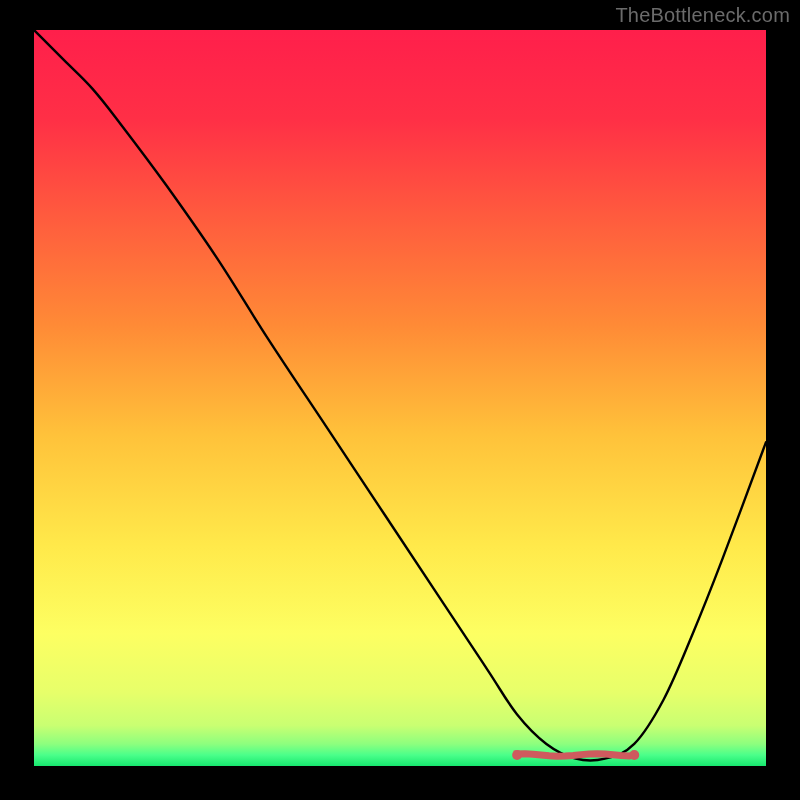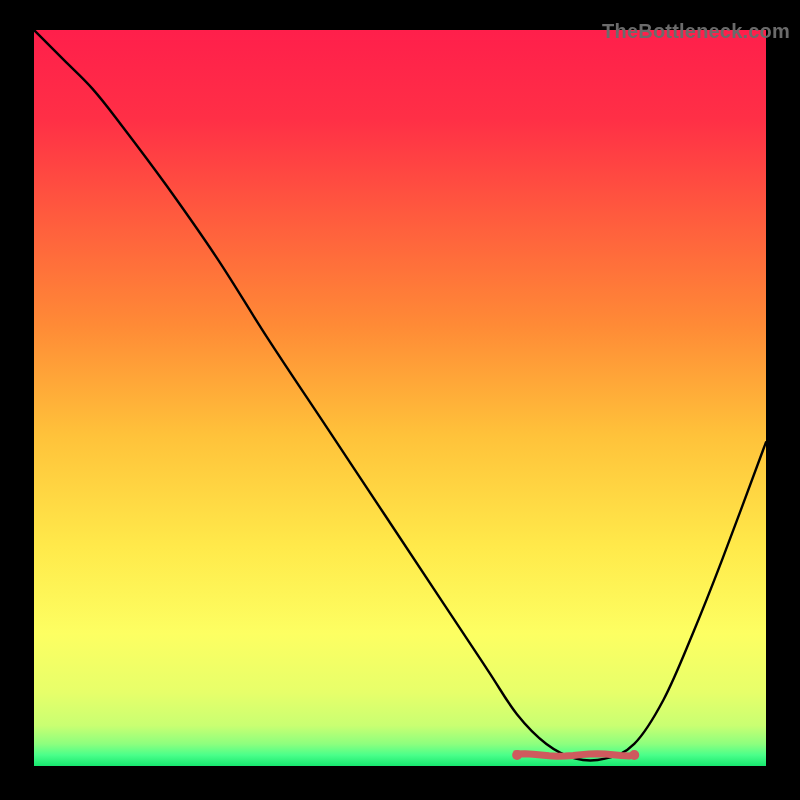--- a/index.html
+++ b/index.html
@@ -12,25 +12,25 @@
     font-family: Arial, Helvetica, sans-serif;
   }
   .frame {
     position: relative;
     width: 800px;
     height: 800px;
     background: #000;
   }
   .watermark {
     position: absolute;
-    top: 20px;
+    top: 4px;
     right: 10px;
     color: #6b6b6b;
     font-size: 20px;
-    font-weight: 700;
+    font-weight: 400;
     letter-spacing: 0.2px;
     z-index: 5;
   }
   .plot {
     position: absolute;
     left: 34px;
     top: 30px;
     width: 732px;
     height: 736px;
     overflow: hidden;

